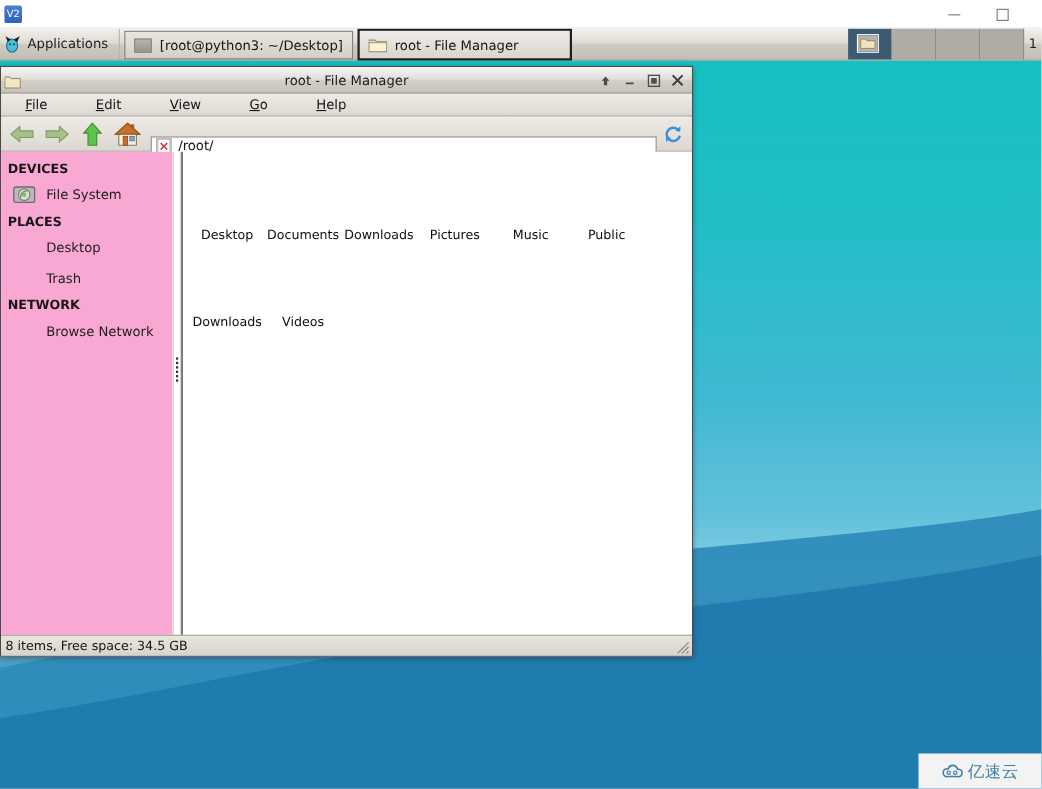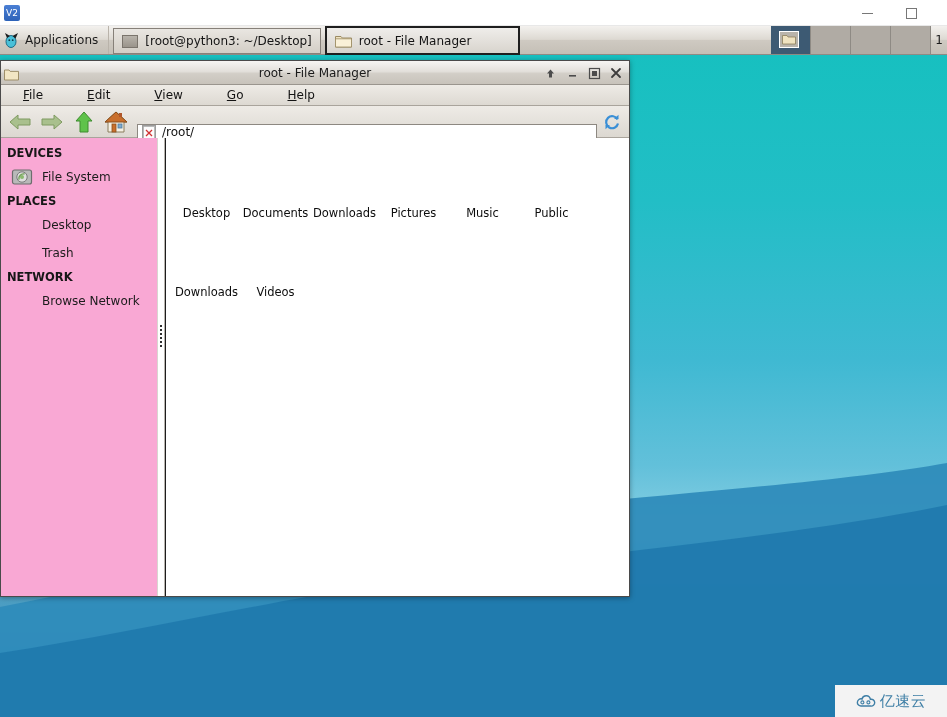--- a/index.html
+++ b/index.html
@@ -523,20 +523,28 @@
               <div class="file-label">Downloads</div>
             </div>
             <div class="file-item">
               <div class="file-icon-slot"></div>
               <div class="file-label">Videos</div>
             </div>
           </div>
         </div>
       </div>
 
+      <div id="fm-statusbar">
+        <span>8 items, Free space: 34.5 GB</span>
+        <div id="resize-grip">
+          <svg width="14" height="14" viewBox="0 0 14 14">
+            <path d="M13,3 L3,13 M13,7 L7,13 M13,11 L11,13" stroke="#8d8880" stroke-width="1.2"></path>
+          </svg>
+        </div>
+      </div>
     </div>
 
     <div id="watermark">
       <span id="watermark-icon">
         <svg width="20" height="16" viewBox="0 0 20 16">
           <path d="M5.5,13 A3.6,3.6 0 1 1 6,6 A4.3,4.3 0 0 1 14.4,6.4 A3.4,3.4 0 1 1 14.6,13 Z" fill="none" stroke="#3f7fa6" stroke-width="1.4"></path>
           <circle cx="6.4" cy="9.4" r="1.5" fill="none" stroke="#3f7fa6" stroke-width="1.1"></circle>
           <circle cx="12.4" cy="9.4" r="1.5" fill="none" stroke="#3f7fa6" stroke-width="1.1"></circle>
         </svg>
       </span>

